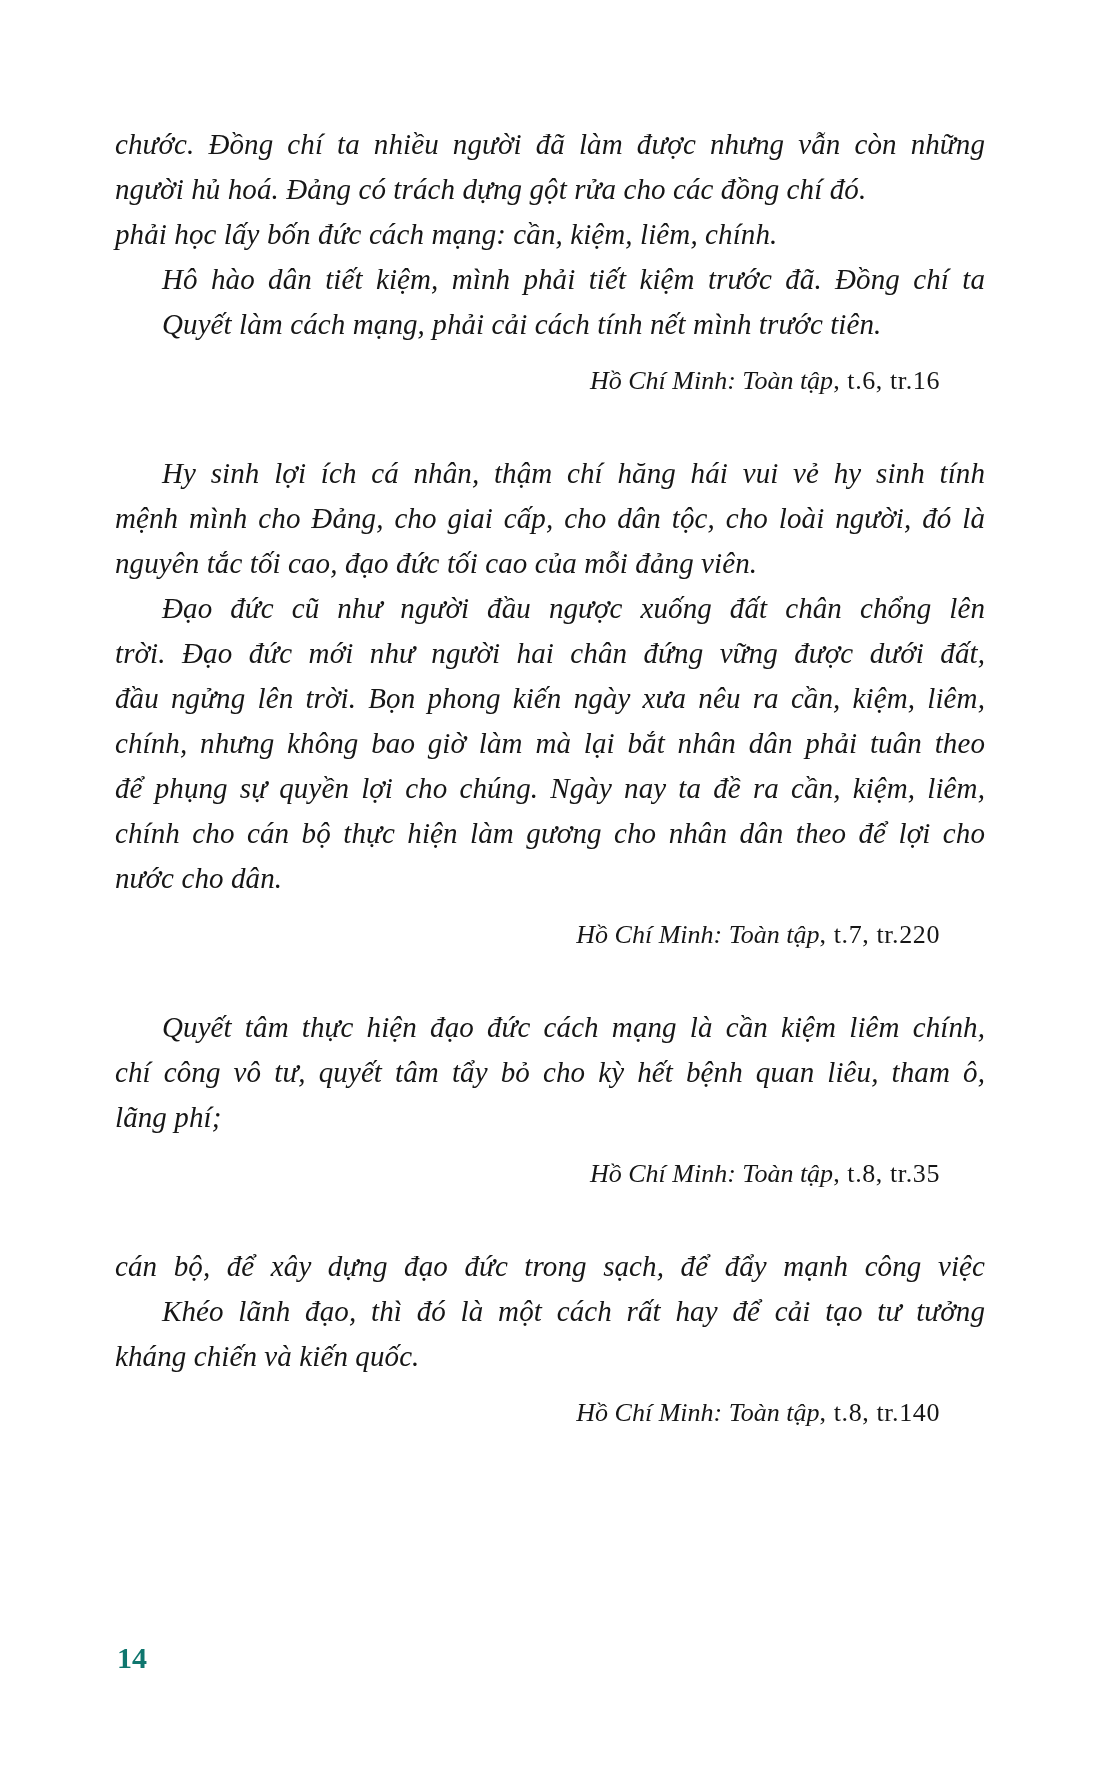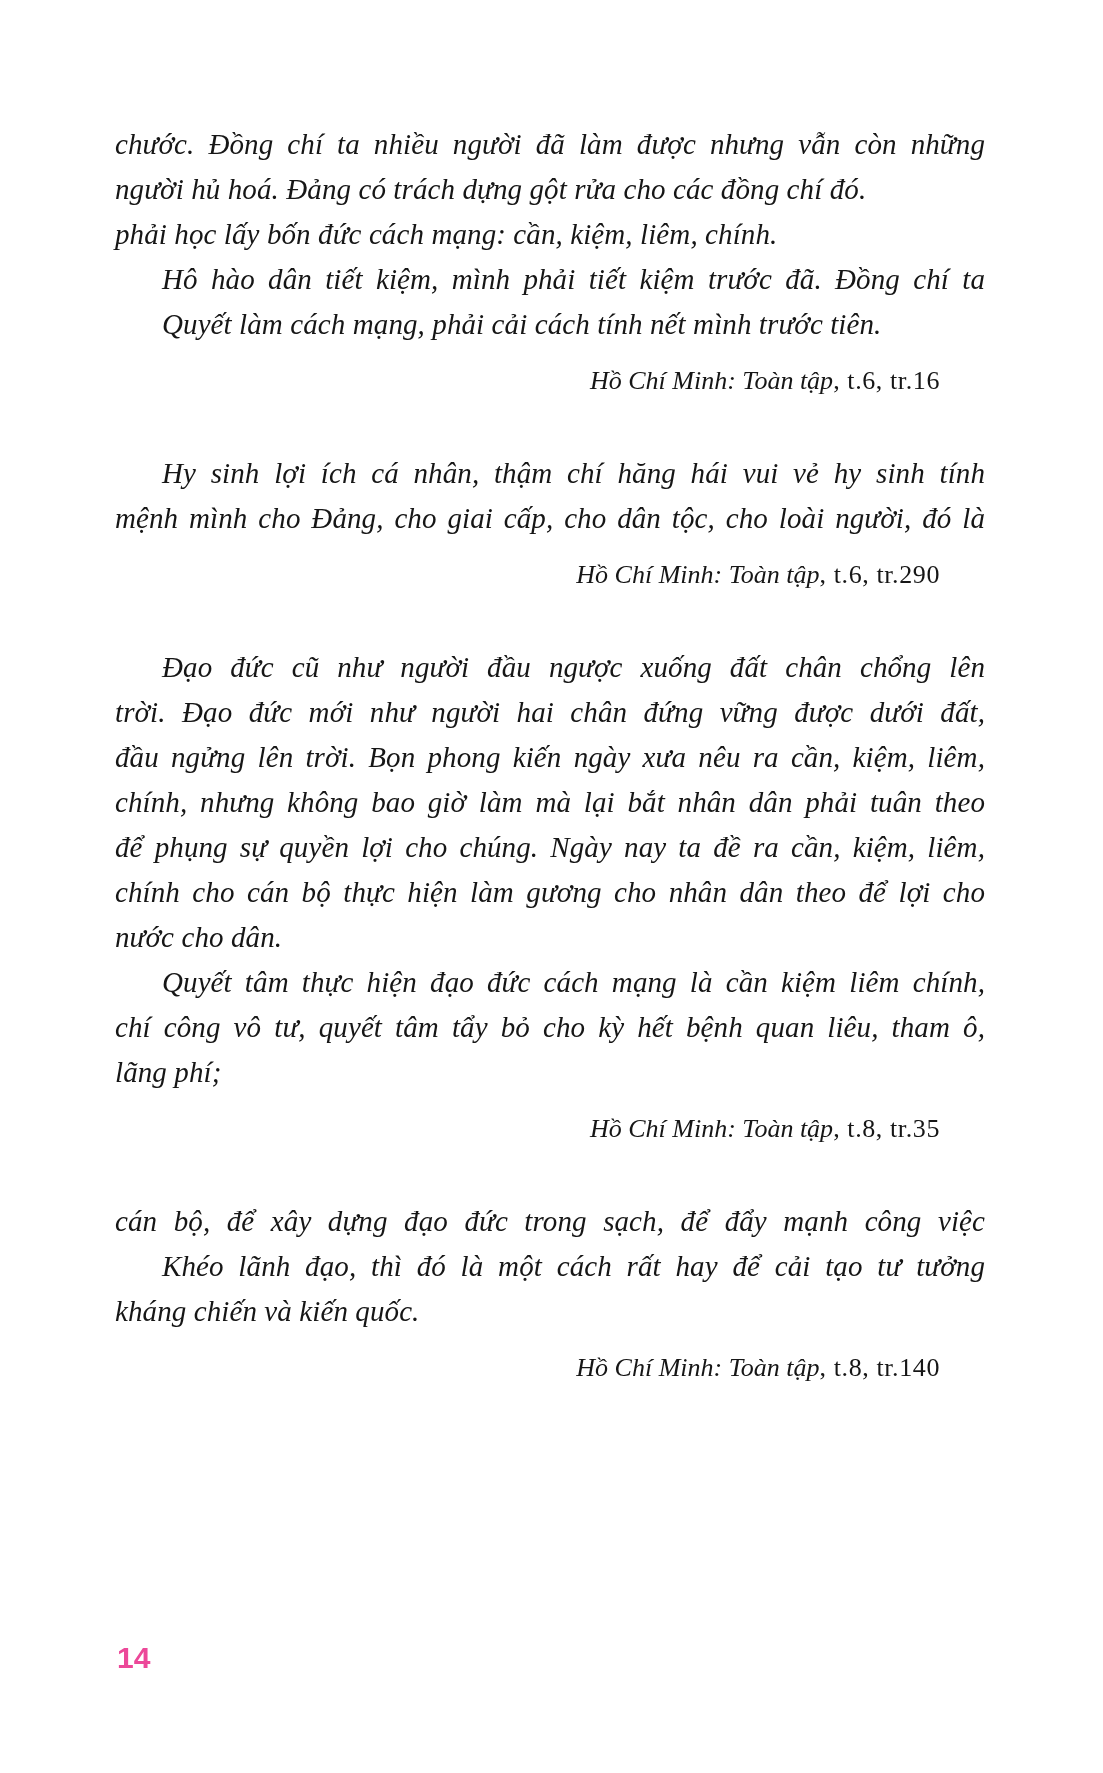--- a/index.html
+++ b/index.html
@@ -35,53 +35,54 @@
     font-size: 26px;
     line-height: 40px;
     white-space: nowrap;
   }
   .citation .cite-src { font-style: italic; text-align: center; }
   .citation .cite-ref { font-style: normal; letter-spacing: 0.6px; }
   .page-number {
     position: absolute;
     left: 117px;
     top: 1640px;
-    font-family: Liberation Sans, sans-serif;
+    font-family: Liberation Serif, serif;
     font-weight: 700;
     font-size: 30px;
     line-height: 36px;
-    color: #ec4899;
+    color: #0f766e;
   }
 </style>
 </head>
 <body>
 
 <div class="page">
   <main class="content" id="content">
       <section class="quote-block">
         <div class="line">chước. Đồng chí ta nhiều người đã làm được nhưng vẫn còn những</div>
         <div class="line last">người hủ hoá. Đảng có trách dựng gột rửa cho các đồng chí đó.</div>
         <div class="line last">phải học lấy bốn đức cách mạng: cần, kiệm, liêm, chính.</div>
         <div class="line indent">Hô hào dân tiết kiệm, mình phải tiết kiệm trước đã. Đồng chí ta</div>
         <div class="line last indent">Quyết làm cách mạng, phải cải cách tính nết mình trước tiên.</div>
         <div class="citation"><span class="cite-src">Hồ Chí Minh: Toàn tập</span><span class="cite-ref">, t.6, tr.16</span></div>
       </section>
       <section class="quote-block">
         <div class="line indent">Hy sinh lợi ích cá nhân, thậm chí hăng hái vui vẻ hy sinh tính</div>
         <div class="line">mệnh mình cho Đảng, cho giai cấp, cho dân tộc, cho loài người, đó là</div>
-        <div class="citation"><span class="cite-src">Hồ Chí Minh: Toàn tập</span><span class="cite-ref">, t.6, tr.290</span></div>
+        <div class="line last">nguyên tắc tối cao, đạo đức tối cao của mỗi đảng viên.</div>
       </section>
       <section class="quote-block">
         <div class="line indent">Đạo đức cũ như người đầu ngược xuống đất chân chổng lên</div>
         <div class="line">trời. Đạo đức mới như người hai chân đứng vững được dưới đất,</div>
         <div class="line">đầu ngửng lên trời. Bọn phong kiến ngày xưa nêu ra cần, kiệm, liêm,</div>
         <div class="line">chính, nhưng không bao giờ làm mà lại bắt nhân dân phải tuân theo</div>
         <div class="line">để phụng sự quyền lợi cho chúng. Ngày nay ta đề ra cần, kiệm, liêm,</div>
         <div class="line">chính cho cán bộ thực hiện làm gương cho nhân dân theo để lợi cho</div>
         <div class="line last">nước cho dân.</div>
+        <div class="citation"><span class="cite-src">Hồ Chí Minh: Toàn tập</span><span class="cite-ref">, t.7, tr.220</span></div>
       </section>
       <section class="quote-block">
         <div class="line indent">Quyết tâm thực hiện đạo đức cách mạng là cần kiệm liêm chính,</div>
         <div class="line">chí công vô tư, quyết tâm tẩy bỏ cho kỳ hết bệnh quan liêu, tham ô,</div>
         <div class="line last">lãng phí;</div>
         <div class="citation"><span class="cite-src">Hồ Chí Minh: Toàn tập</span><span class="cite-ref">, t.8, tr.35</span></div>
       </section>
       <section class="quote-block">
         <div class="line">cán bộ, để xây dựng đạo đức trong sạch, để đẩy mạnh công việc</div>
         <div class="line indent">Khéo lãnh đạo, thì đó là một cách rất hay để cải tạo tư tưởng</div>

